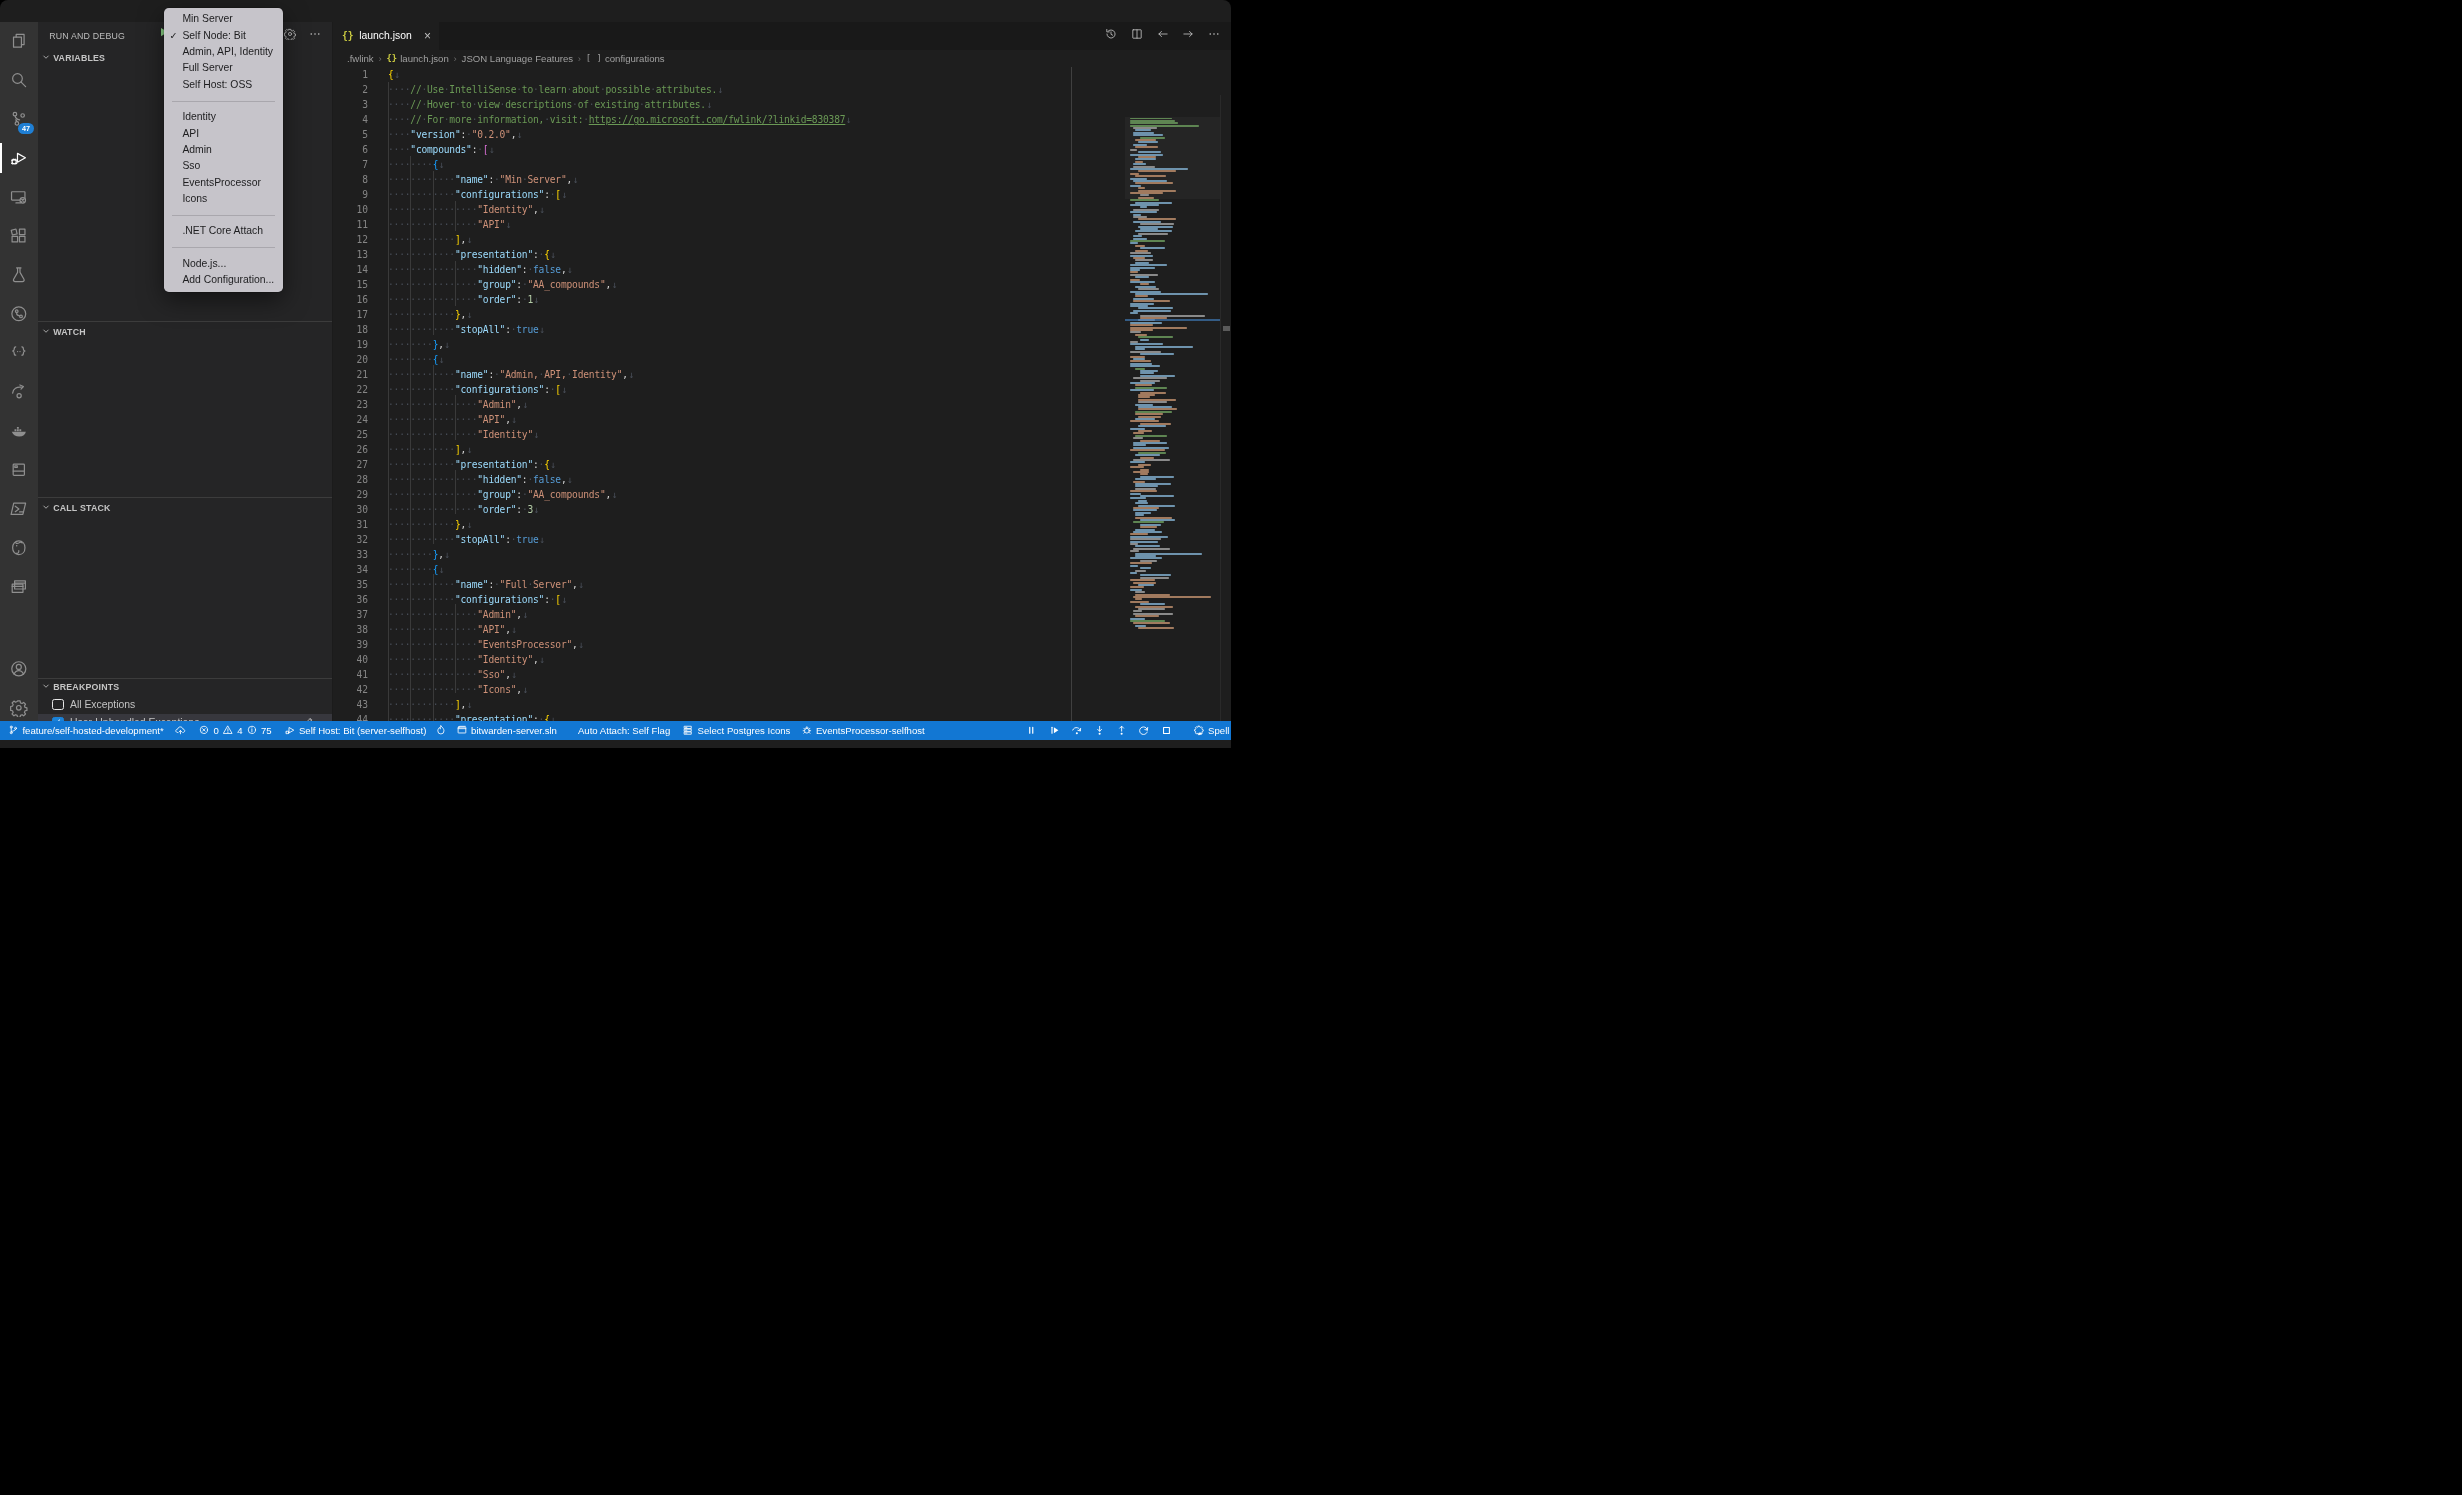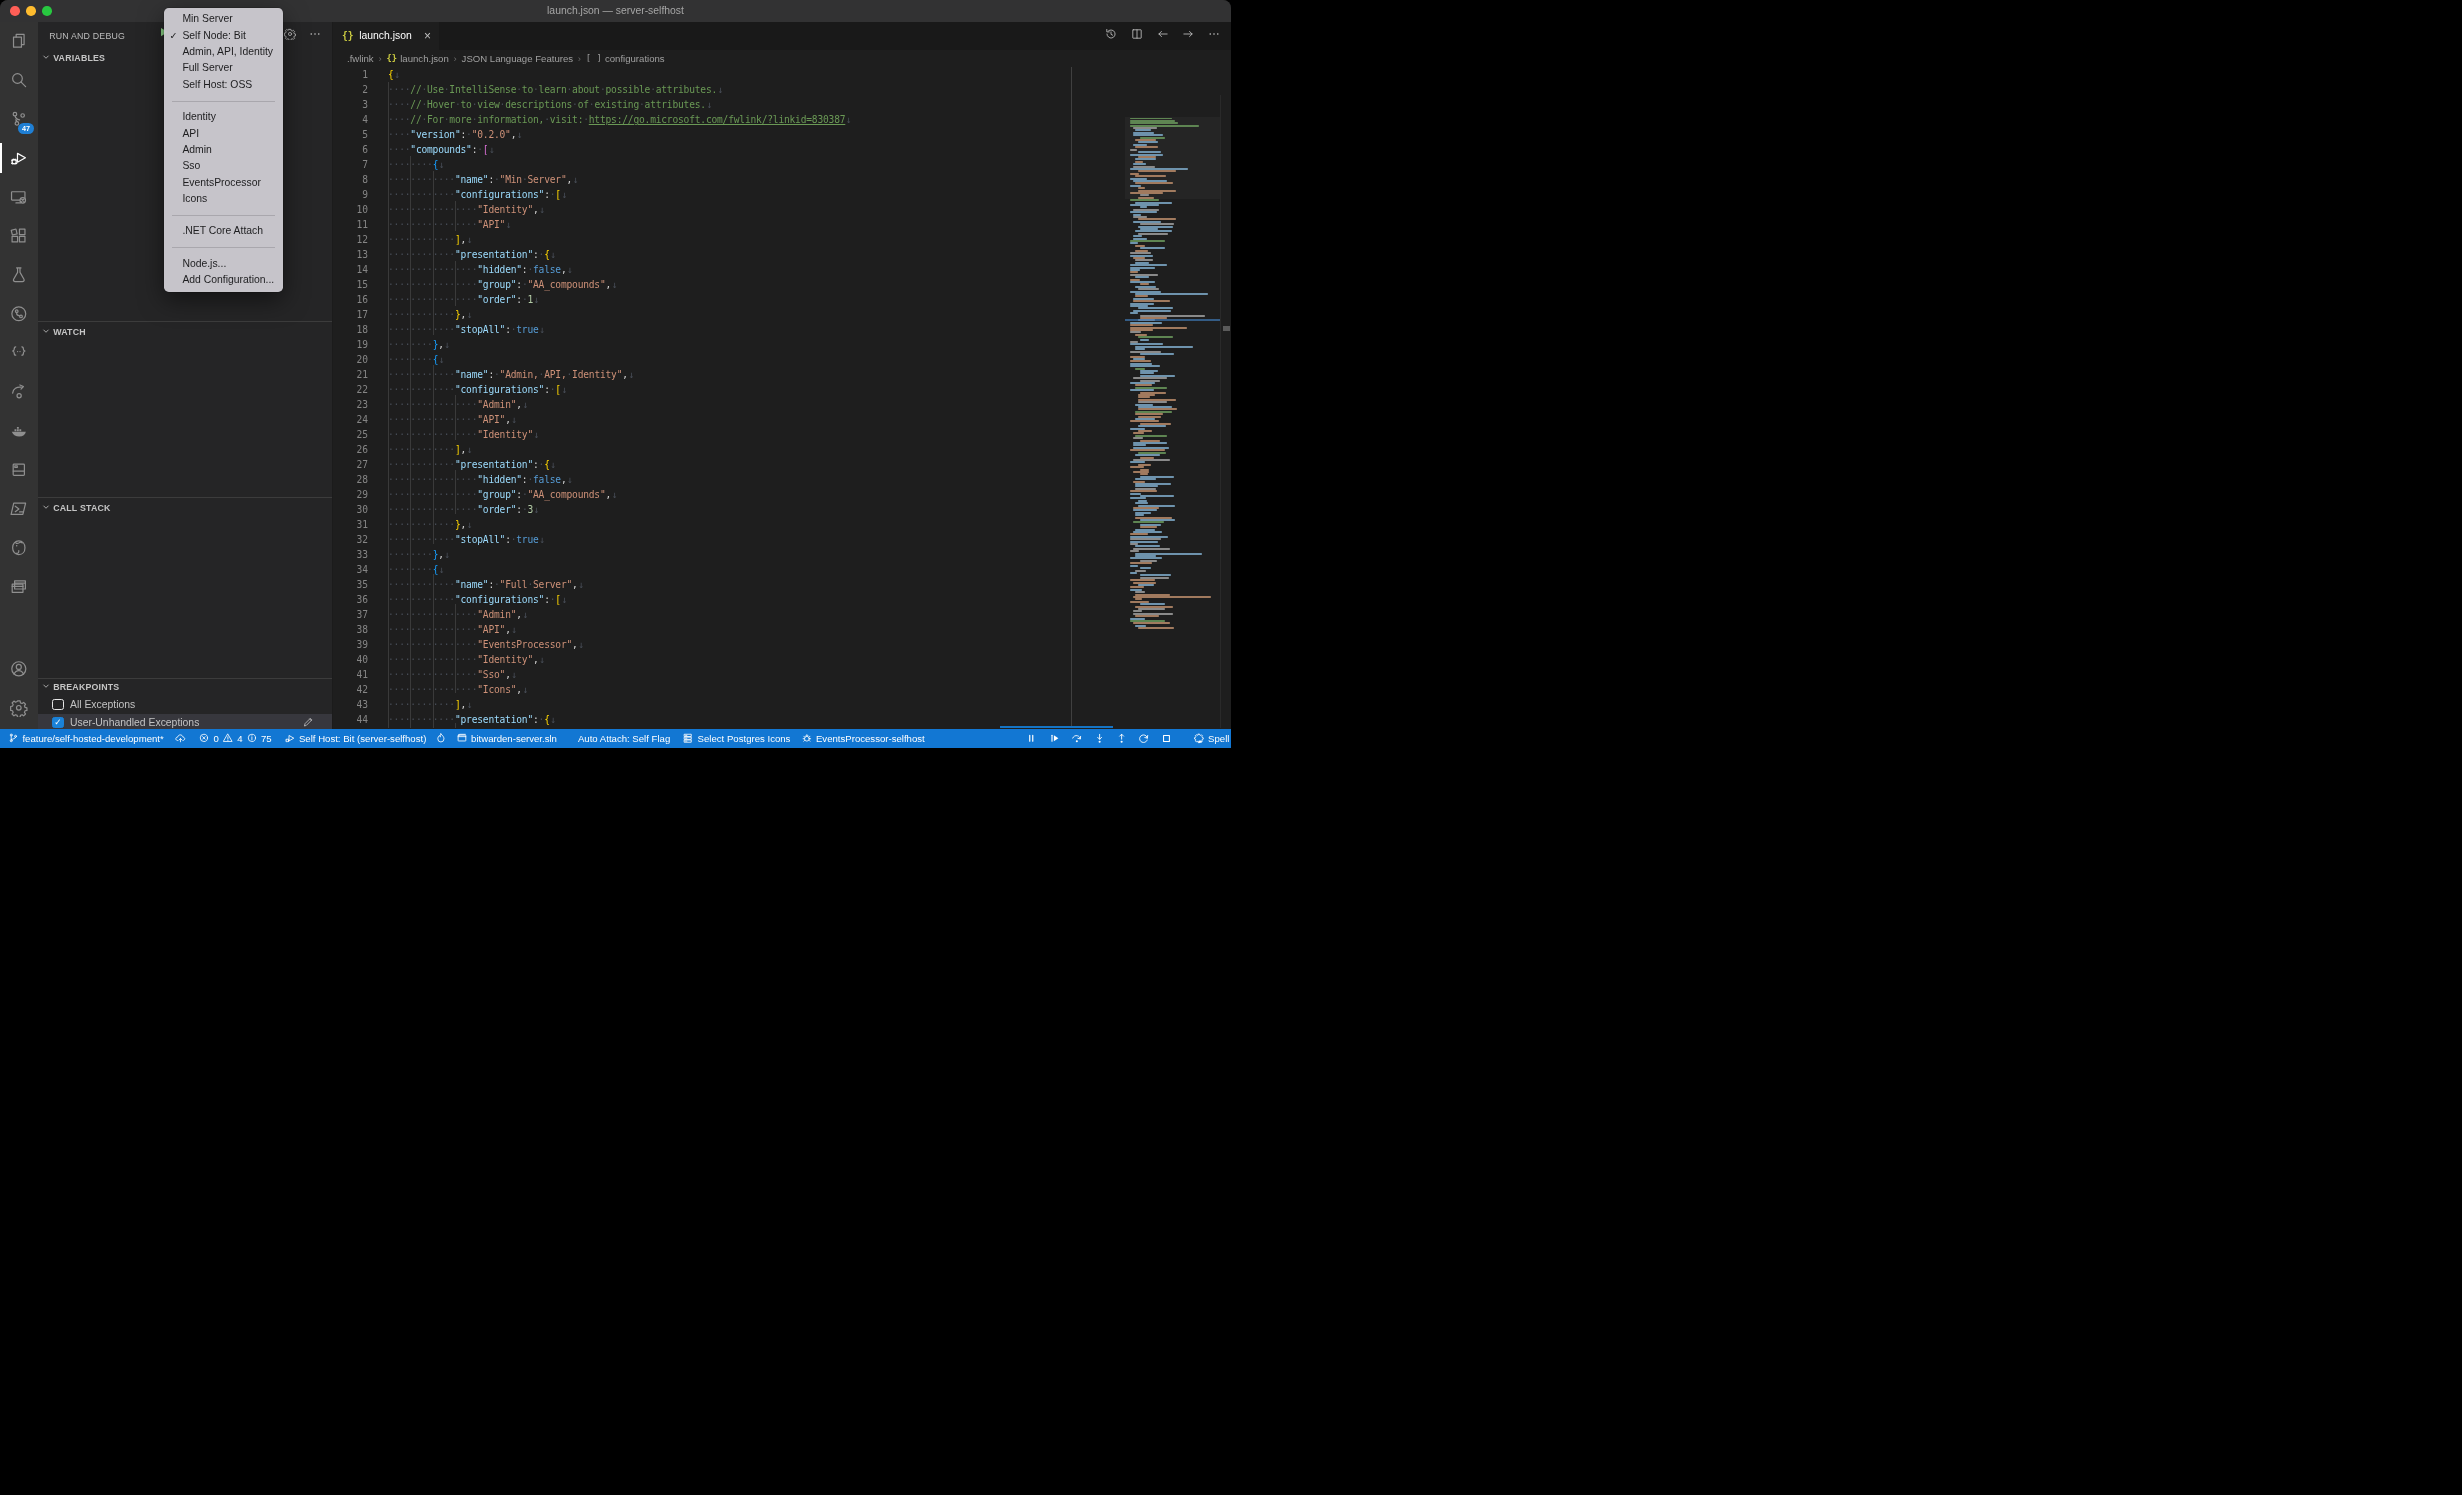--- a/index.html
+++ b/index.html
@@ -75,46 +75,38 @@
   .minimap { position:absolute; left:791px; top:28px; width:95px; bottom:0; background:#1e1e1e; }
   .mm-bar { position:absolute; height:1.4px; border-radius:0.8px; }
   .mm-sel { position:absolute; left:0; width:100%; height:2px; background:rgba(64,126,189,.65); }
   .mm-viewport { position:absolute; left:0; width:100%; background:rgba(255,255,255,.035); }
   .scrollbar-lane { position:absolute; right:0; top:28px; bottom:0; width:11.2px; background:#1e1e1e; border-left:0.8px solid #2a2a2a; }
   .sb-mark { position:absolute; left:2.4px; width:6.4px; height:4.8px; background:#5a5a5a; }
 
   .add-config-btn { position:absolute; left:666px; top:659px; width:113px; height:30px; background:#1574c4; color:#ffffff; font-size:10.4px; border:none; display:flex; align-items:center; justify-content:center; }
 
   
-  .statusbar { position:absolute; left:0; bottom:0; width:100%; height:19px; background:#1277d3; color:#ffffff; display:flex; align-items:center; font-size:9.6px; overflow:hidden; }
+  .statusbar { position:absolute; left:0; bottom:8px; width:100%; height:19px; background:#1277d3; color:#ffffff; display:flex; align-items:center; font-size:9.6px; overflow:hidden; }
   .sbi { display:flex; align-items:center; gap:3.2px; flex:0 0 auto; }
   .sbi svg { display:block; }
   .sb-spacer { flex:1 1 auto; }
 
   
   .menu { position:absolute; left:164px; top:8px; width:119px; background:rgba(203,201,208,0.97); border-radius:4.8px; box-shadow:0 8px 24px rgba(0,0,0,.5), 0 0 0 0.4px rgba(0,0,0,.25); padding:3.2px 0; z-index:100; }
   .menu-item { position:relative; height:16.4px; line-height:16.4px; font-size:10.4px; color:#1d1d1f; padding-left:18.4px; white-space:nowrap; }
   .menu-item .check { position:absolute; left:5.6px; top:0; font-size:9.6px; }
   .menu-sep { height:0.8px; background:#a9a7ad; margin:7.6px 8px; }
 
   svg { flex:0 0 auto; }
 </style>
 </head>
 <body>
 
 <div id="window">
 
-  <div class="titlebar">
-    <div class="traffic">
-      <div class="tl r"></div>
-      <div class="tl y"></div>
-      <div class="tl g"></div>
-    </div>
-    <div class="win-title">launch.json — server-selfhost</div>
-  </div>
 
   <div class="activitybar">
     <div id="ab-top">
         <div class="ab-item">
           <svg width="17.6" height="17.6" viewBox="0 0 16 16" fill="none" stroke="currentColor" stroke-width="1.1" stroke-linecap="round" stroke-linejoin="round">
             <path d="M3.2 4.6h7.2v9.2H3.2z"></path>
             <path d="M5.6 4.6V2.2h7.2v9.2h-2.4"></path>
           </svg>
         </div>
         <div class="ab-item">

